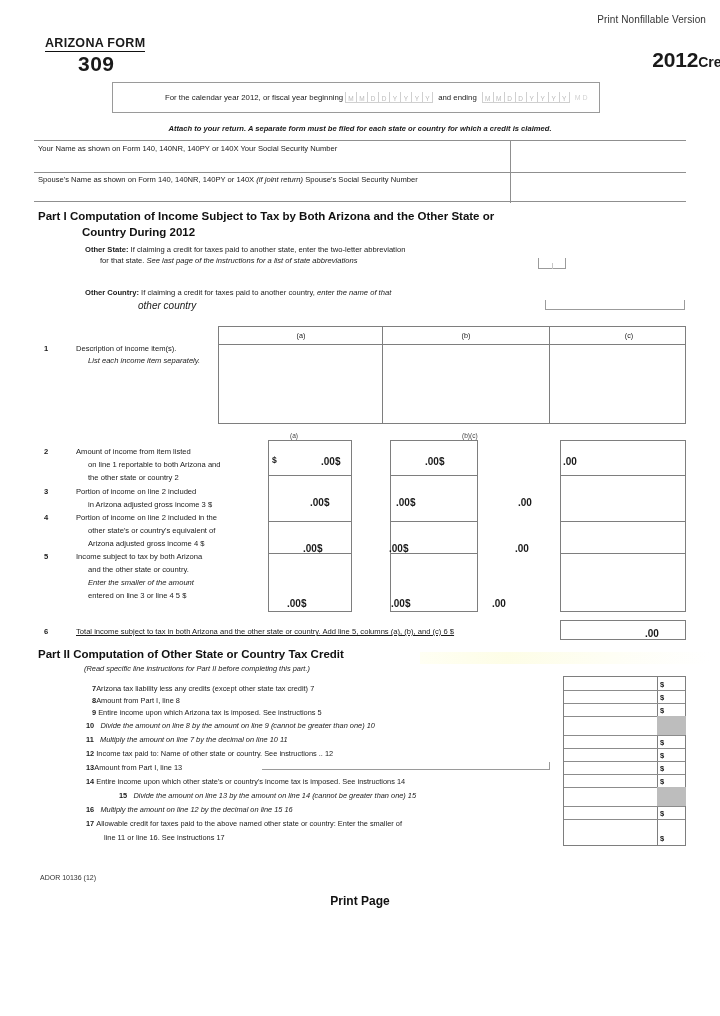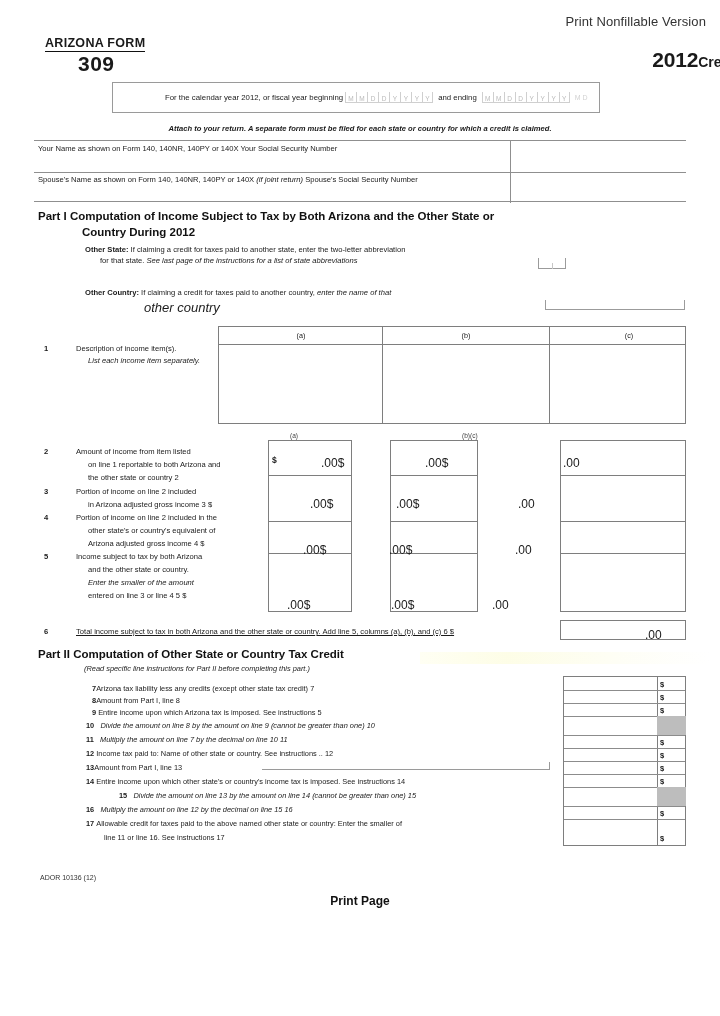--- a/index.html
+++ b/index.html
@@ -11,21 +11,21 @@
     color:#1a1a1a;
     position:relative;
     overflow:hidden;
     -webkit-font-smoothing:antialiased;
   }
   .page { position:absolute; left:0; top:0; width:720px; height:1016px; }
 
   
   .print-nonfillable {
     position:absolute; right:14px; top:14px;
-    font-size:13px; color:#333; letter-spacing:.1px;
+    font-size:10px; color:#333; letter-spacing:.1px;
   }
   .az-form-label {
     position:absolute; left:45px; top:36px;
     font-size:12.5px; font-weight:bold; letter-spacing:.3px;
     border-bottom:1.6px solid #111; padding-bottom:1px;
   }
   .form-number {
     position:absolute; left:78px; top:52px;
     font-size:21px; font-weight:bold; letter-spacing:.5px;
   }
@@ -97,21 +97,21 @@
   }
   .part2-note {
     position:absolute; left:84px; top:664px;
     font-size:7.4px; font-style:italic; color:#222;
   }
 
   
   .os-l1 { position:absolute; left:85px; top:245px; font-size:7.6px; }
   .os-l2 { position:absolute; left:100px; top:256px; font-size:7.6px; }
   .oc-l1 { position:absolute; left:85px; top:288px; font-size:7.6px;text-align:center; }
-  .oc-l2 { position:absolute; left:100px; top:300px; font-size:13px;padding-left:44px; }
+  .oc-l2 { position:absolute; left:94px; top:300px; font-size:10px;padding-left:44px; }
   .os-l1 b, .oc-l1 b { font-weight:bold; }
   .ital { font-style:italic; }
 
   .state-box {
     position:absolute; left:538px; top:258px; width:28px; height:11px;
     border-left:1px solid #9b9b9b; border-right:1px solid #9b9b9b;
     border-bottom:1px solid #9b9b9b;
   }
   .state-box:after {
     content:""; position:absolute; left:13px; top:5px; width:0; height:6px;
@@ -154,21 +154,21 @@
   
   .boxa { left:268px; top:440px; width:84px; height:172px; }
   .boxa .r1 { top:34px; } .boxa .r2 { top:80px; } .boxa .r3 { top:112px; }
   
   .boxb { left:390px; top:440px; width:88px; height:172px; }
   .boxb .r1 { top:34px; } .boxb .r2 { top:80px; } .boxb .r3 { top:112px; }
   
   .boxc { left:560px; top:440px; width:126px; height:172px; }
   .boxc .r1 { top:34px; } .boxc .r2 { top:80px; } .boxc .r3 { top:112px; }
 
-  .cents { position:absolute; font-size:12px; font-weight:normal; white-space:nowrap; }
+  .cents { position:absolute; font-size:10px; font-weight:bold; white-space:nowrap; }
   .dol   { position:absolute; font-size:8.6px; font-weight:bold; }
 
   
   .l2n { left:44px; top:447px; }
   .l2a { left:76px; top:447px; }
   .l2b { left:88px; top:460px; }
   .l2c { left:88px; top:473px; }
 
   .l3n { left:44px; top:487px; }
   .l3a { left:76px; top:487px; }

